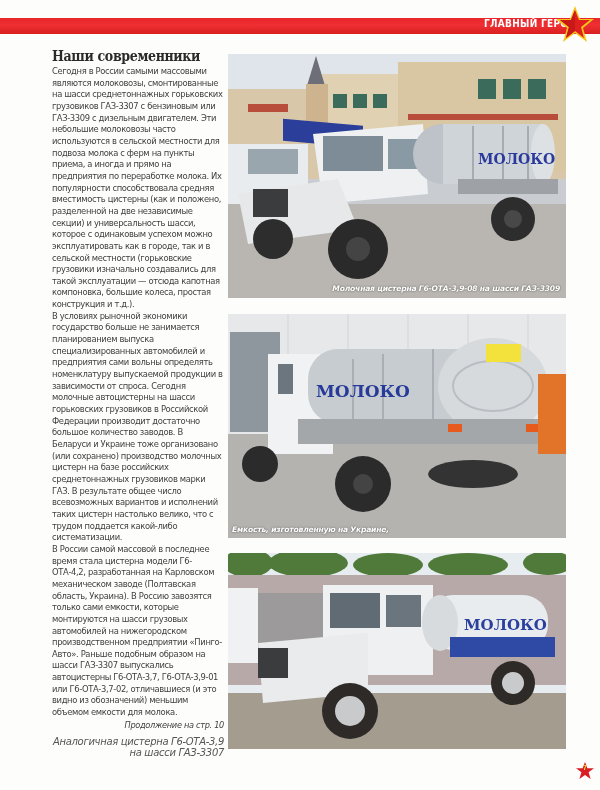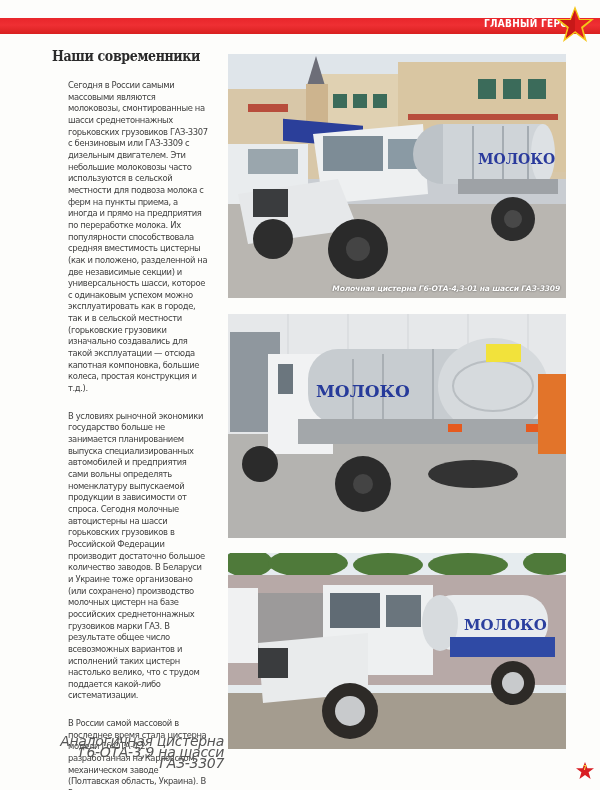--- a/index.html
+++ b/index.html
@@ -25,31 +25,31 @@
 
   .text-col {
     position: absolute; left: 52px; top: 48px; width: 172px;
   }
   .article-title {
     font-family: "DejaVu Serif", serif; font-weight: bold; font-size: 14px;
     color: #2a2a2a; margin: 0 0 2px 0; letter-spacing: -0.4px; transform: scaleX(0.9); transform-origin: left;
     white-space: nowrap;
   }
   .body-text p {
-    margin: 16px; font-size: 8.4px; line-height: 11.65px; color: #404040;
+    margin: 0; font-size: 8.4px; line-height: 11.65px; color: #404040;
     font-family: "DejaVu Sans", sans-serif; letter-spacing: -0.35px;
     text-align: left;
   }
   .continued {
     text-align: right; font-style: italic; font-size: 8.2px; color: #404040;
     font-family: "DejaVu Sans", sans-serif; margin-top: 1px; letter-spacing: -0.3px;
   }
   .caption-bottom {
     position: absolute; left: 52px; top: 736px; width: 172px; text-align: right;
-    font-style: italic; font-size: 14px; line-height: 11px; color: #555;
+    font-style: italic; font-size: 10px; line-height: 11px; color: #555;
     font-family: "DejaVu Sans", sans-serif; letter-spacing: -0.3px;
   }
 
   .photo { position: absolute; overflow: hidden; }
   .photo svg { display: block; }
   .photo-caption {
     position: absolute; color: #fff; font-style: italic; font-weight: bold;
     font-size: 7.6px; line-height: 10px; letter-spacing: -0.2px;
     font-family: "DejaVu Sans", sans-serif; text-shadow: 0 0 2px rgba(0,0,0,0.6);
   }
@@ -124,21 +124,21 @@
       </g>
     <text x="250" y="110" font-family="DejaVu Serif, serif" font-weight="bold" font-size="14" fill="#2a3a9c">МОЛОКО</text>
     <rect x="230" y="125" width="100" height="15" fill="#9ea2a6"></rect>
 
     <circle cx="130" cy="195" r="30" fill="#2a2a2a"></circle>
       <circle cx="130" cy="195" r="12" fill="#444"></circle>
     <circle cx="285" cy="165" r="22" fill="#2d2d2d"></circle>
       <circle cx="285" cy="165" r="9" fill="#484848"></circle>
     <circle cx="45" cy="185" r="20" fill="#2d2d2d"></circle>
   </svg>
-  <div class="photo-caption" style="right:6px; bottom:4px;">Молочная цистерна Г6-ОТА-4,3-01 на шасси ГАЗ-3309</div>
+  <div class="photo-caption" style="right:6px; bottom:4px;">Молочная цистерна Г6-ОТА-3,9-08 на шасси ГАЗ-3309</div>
 </div>
 
 <div class="photo photo2">
   <svg width="338" height="224" viewBox="0 0 338 224">
     <rect width="338" height="224" fill="#e6e8ea"></rect>
     <g stroke="#d2d5d8" stroke-width="1">
       <line x1="60" y1="0" x2="60" y2="120"></line>
         <line x1="120" y1="0" x2="120" y2="120"></line>
         <line x1="180" y1="0" x2="180" y2="120"></line>
         <line x1="240" y1="0" x2="240" y2="120"></line>
@@ -164,20 +164,21 @@
     <rect x="220" y="110" width="14" height="8" fill="#e65a1e"></rect>
     <rect x="298" y="110" width="14" height="8" fill="#e65a1e"></rect>
     <rect x="310" y="60" width="28" height="80" fill="#e2742a"></rect>
 
     <circle cx="135" cy="170" r="28" fill="#2b2b2b"></circle>
       <circle cx="135" cy="170" r="10" fill="#444"></circle>
     <circle cx="32" cy="150" r="18" fill="#2b2b2b"></circle>
     <ellipse cx="245" cy="160" rx="45" ry="14" fill="#333"></ellipse>
   </svg>
   <div class="photo-caption" style="left:4px; bottom:3px;">
+    <div>Емкость, изготовленную на Украине,</div>
   </div>
 </div>
 
 <div class="photo photo3">
   <svg width="338" height="196" viewBox="0 0 338 196">
     <rect width="338" height="196" fill="#e6ecef"></rect>
     <g fill="#4f7a3a">
         <ellipse cx="20" cy="10" rx="25" ry="14"></ellipse>
         <ellipse cx="80" cy="10" rx="40" ry="14"></ellipse>
         <ellipse cx="160" cy="12" rx="35" ry="12"></ellipse>

